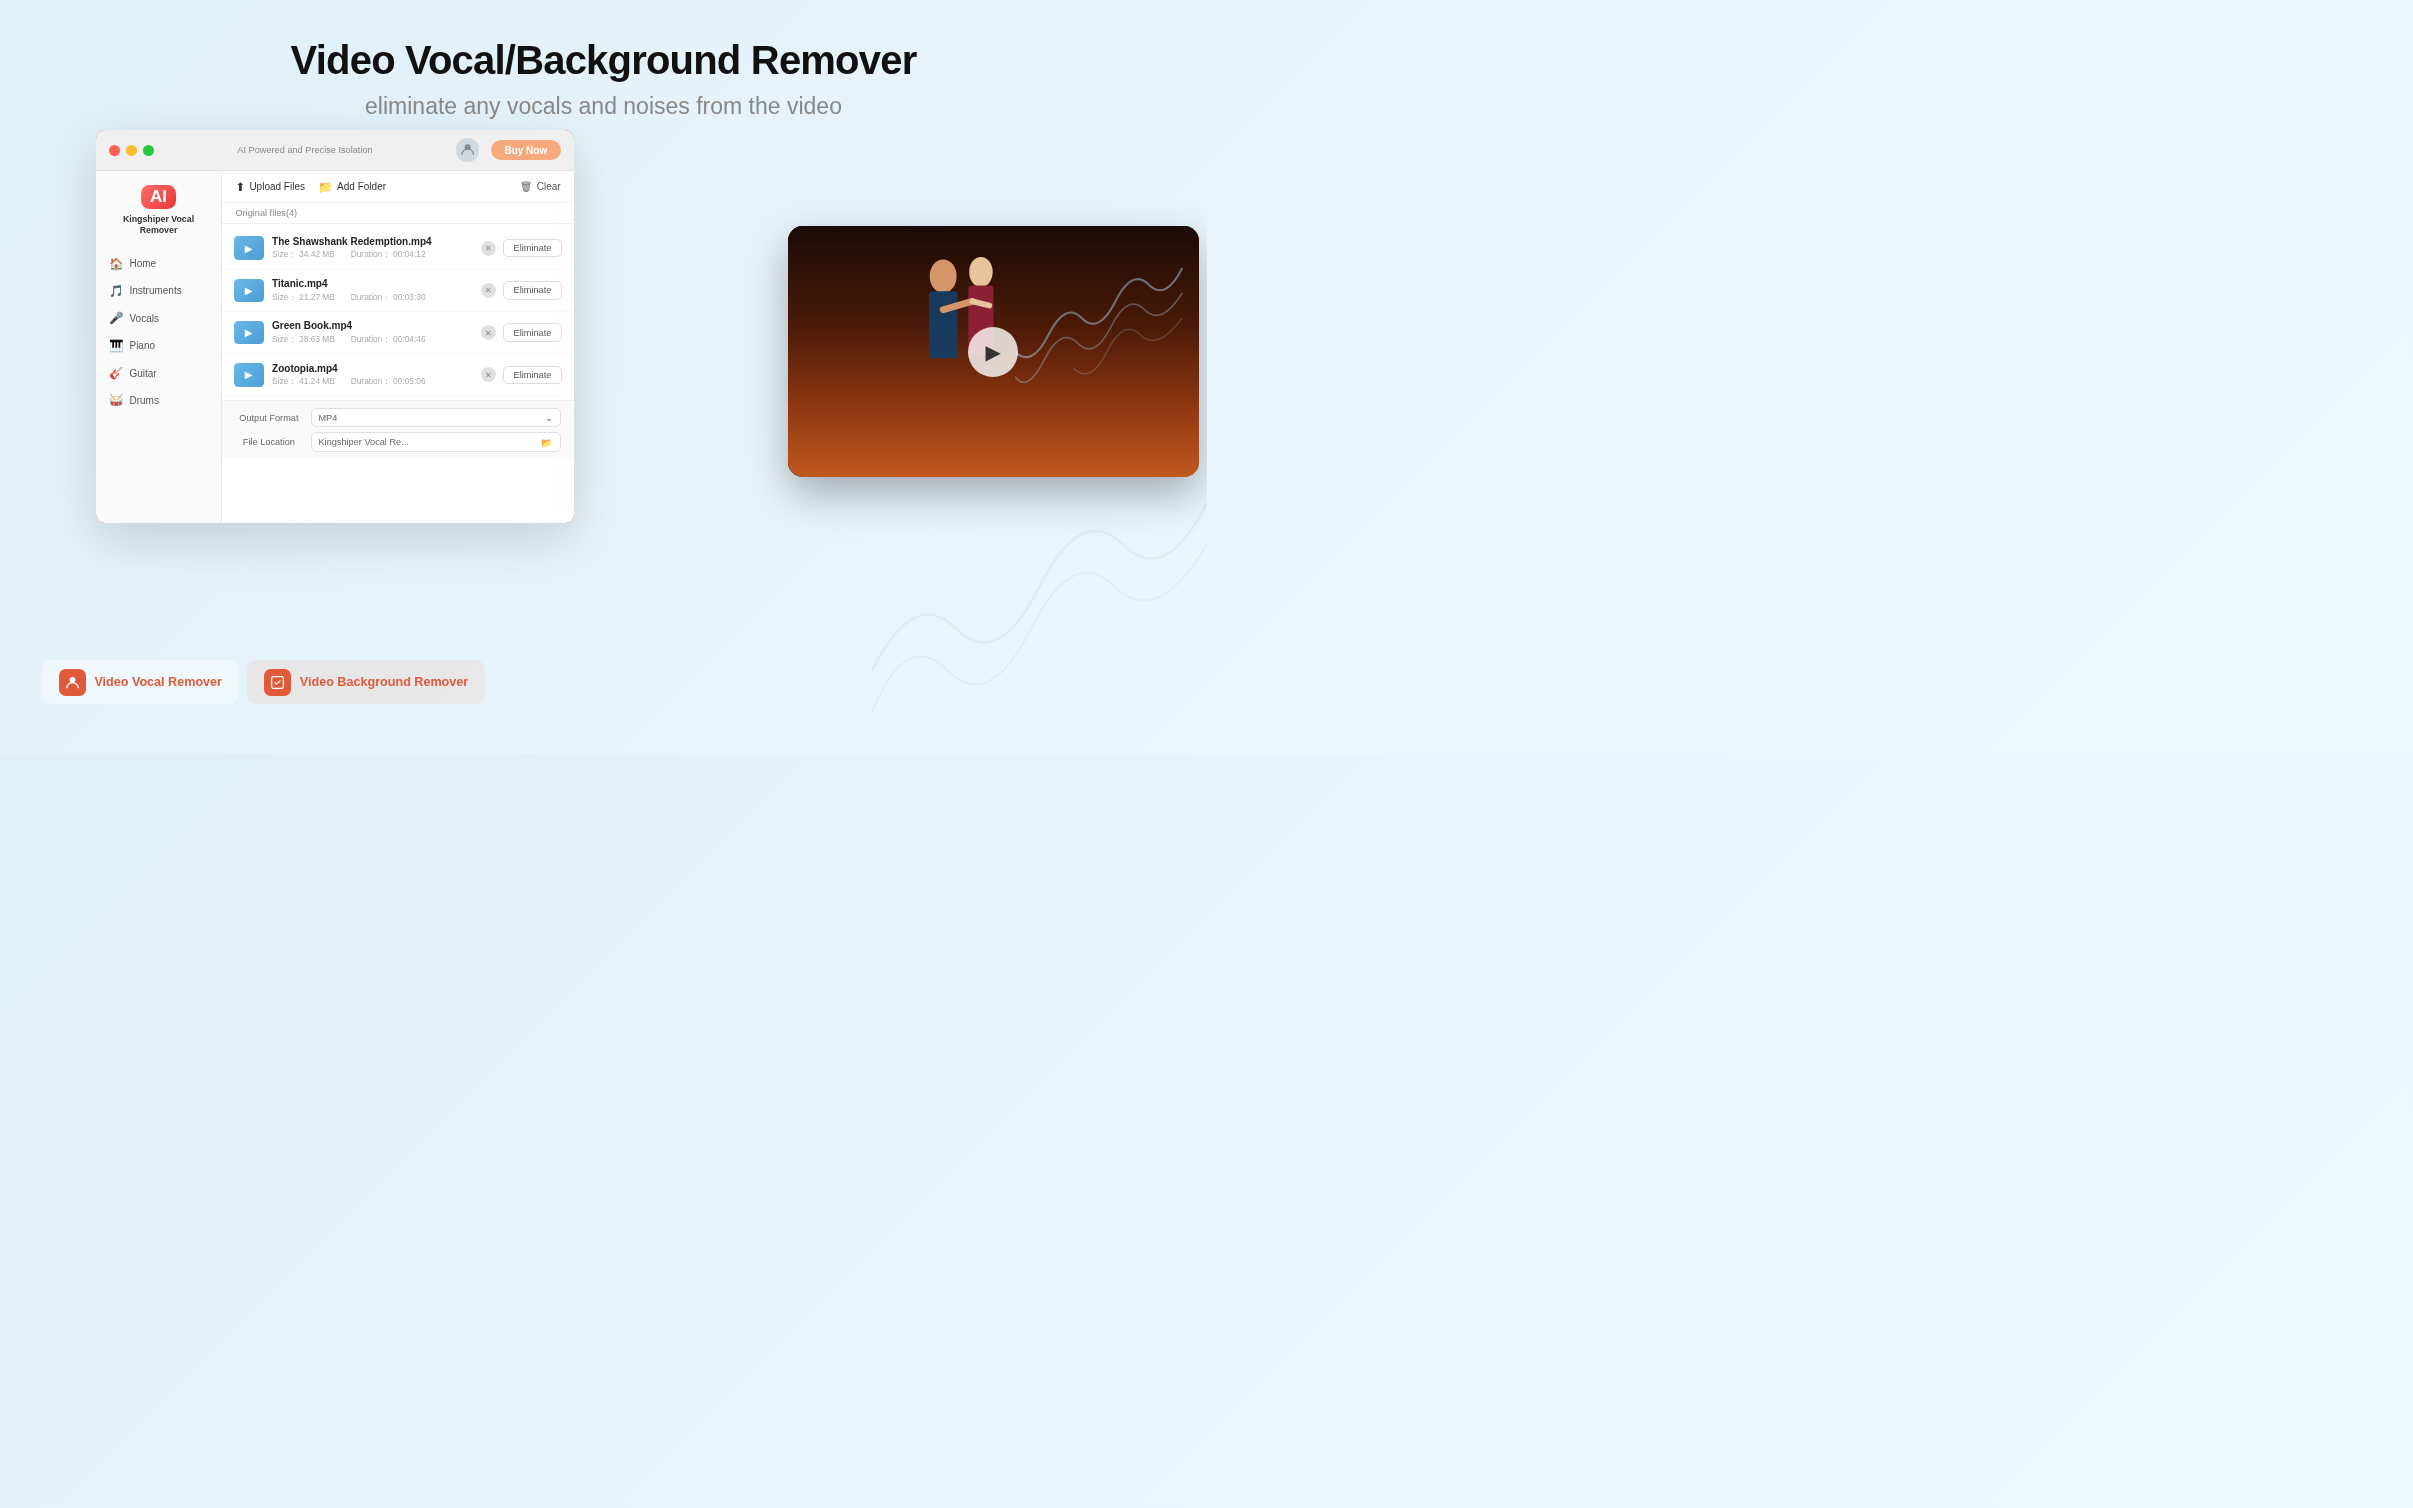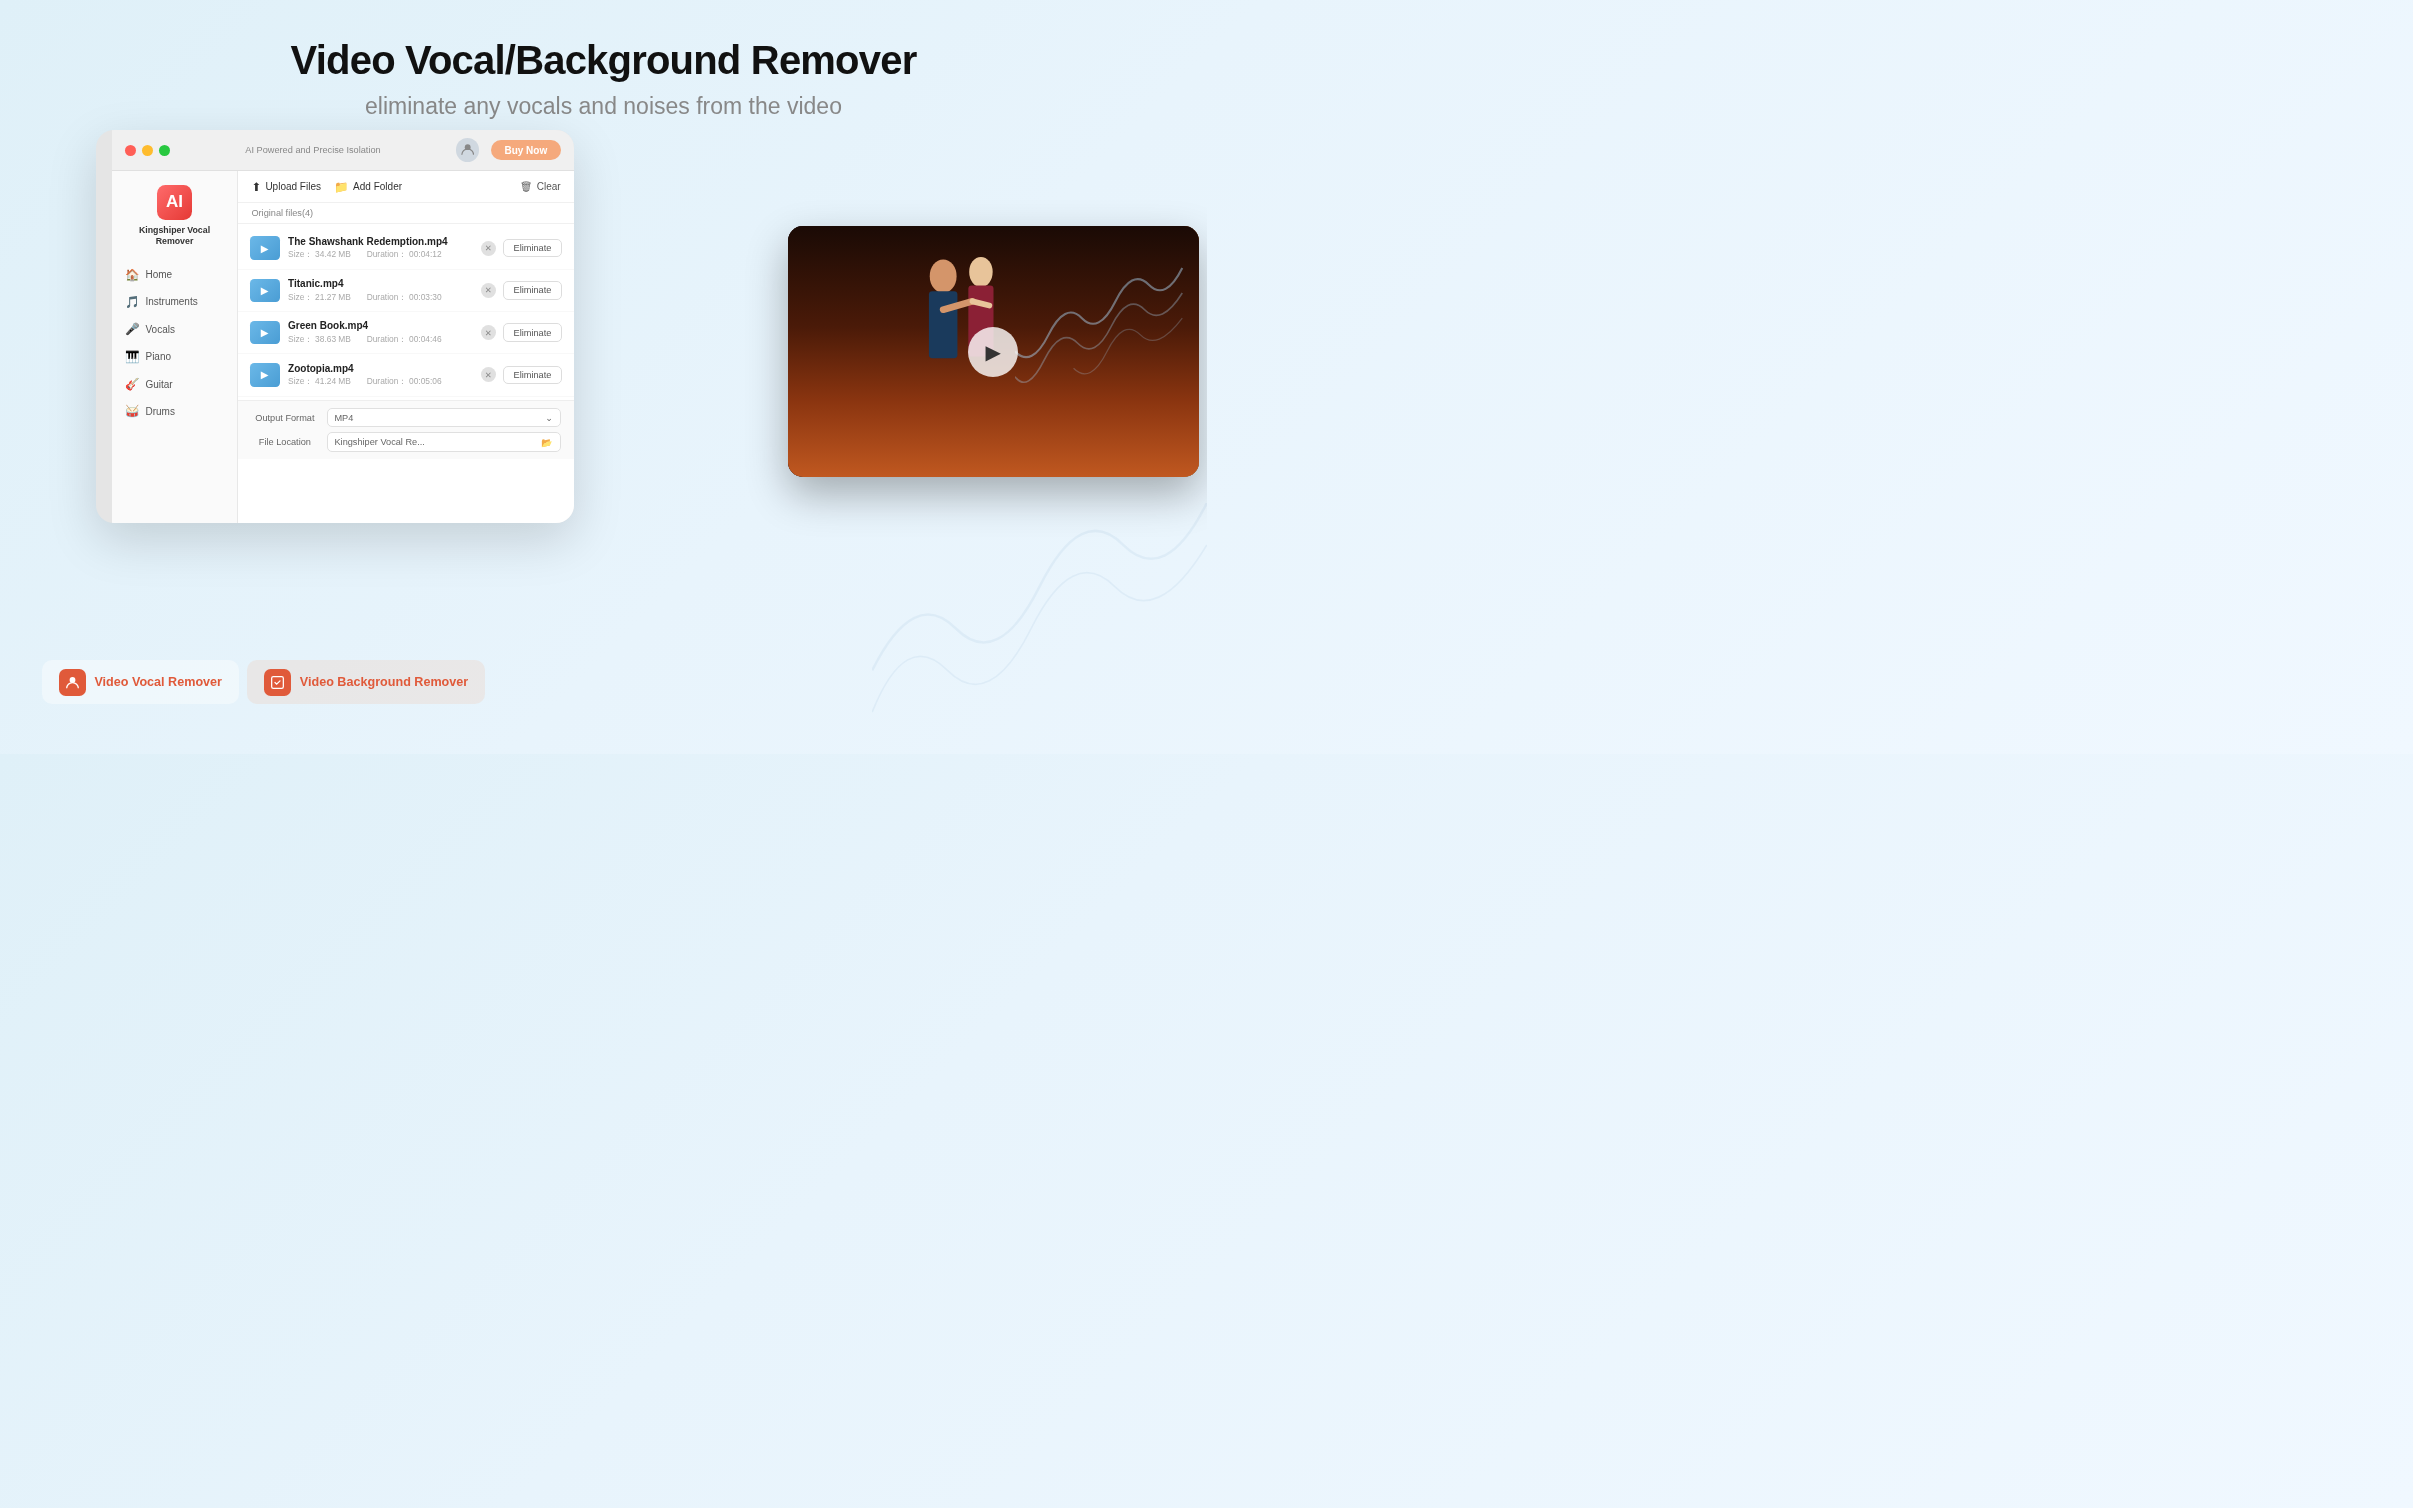--- a/index.html
+++ b/index.html
@@ -29,25 +29,24 @@
       margin-top: 10px;
       font-weight: 400;
     }
 
     
     .app-window {
       position: absolute;
       left: 96px;
       top: 130px;
       width: 478px;
-      background: #e5e5e5;
-      border-radius: 18px;
+      background: #ef4444;
+      border-radius: 9px;
       box-shadow: 0 17px 50px rgba(0,0,0,0.15);
       overflow: hidden;
-      padding-left: 16px;
     }
 
     
     .title-bar {
       background: #f0f0f0;
       padding: 8.4px 13.4px;
       display: flex;
       align-items: center;
       justify-content: space-between;
       border-bottom: 0.8px solid #e0e0e0;
@@ -104,21 +103,21 @@
       min-height: 352px;
     }
     .sidebar-logo {
       display: flex;
       flex-direction: column;
       align-items: center;
       padding: 0 10px 13.4px;
     }
     .logo-icon {
       width: 35px;
-      height: 35px;
+      height: 24px;
       background: linear-gradient(135deg, #ff6b6b, #e53935);
       border-radius: 8.4px;
       display: flex;
       align-items: center;
       justify-content: center;
       font-size: 17px;
       color: white;
       font-weight: 900;
       margin-bottom: 5px;
     }

